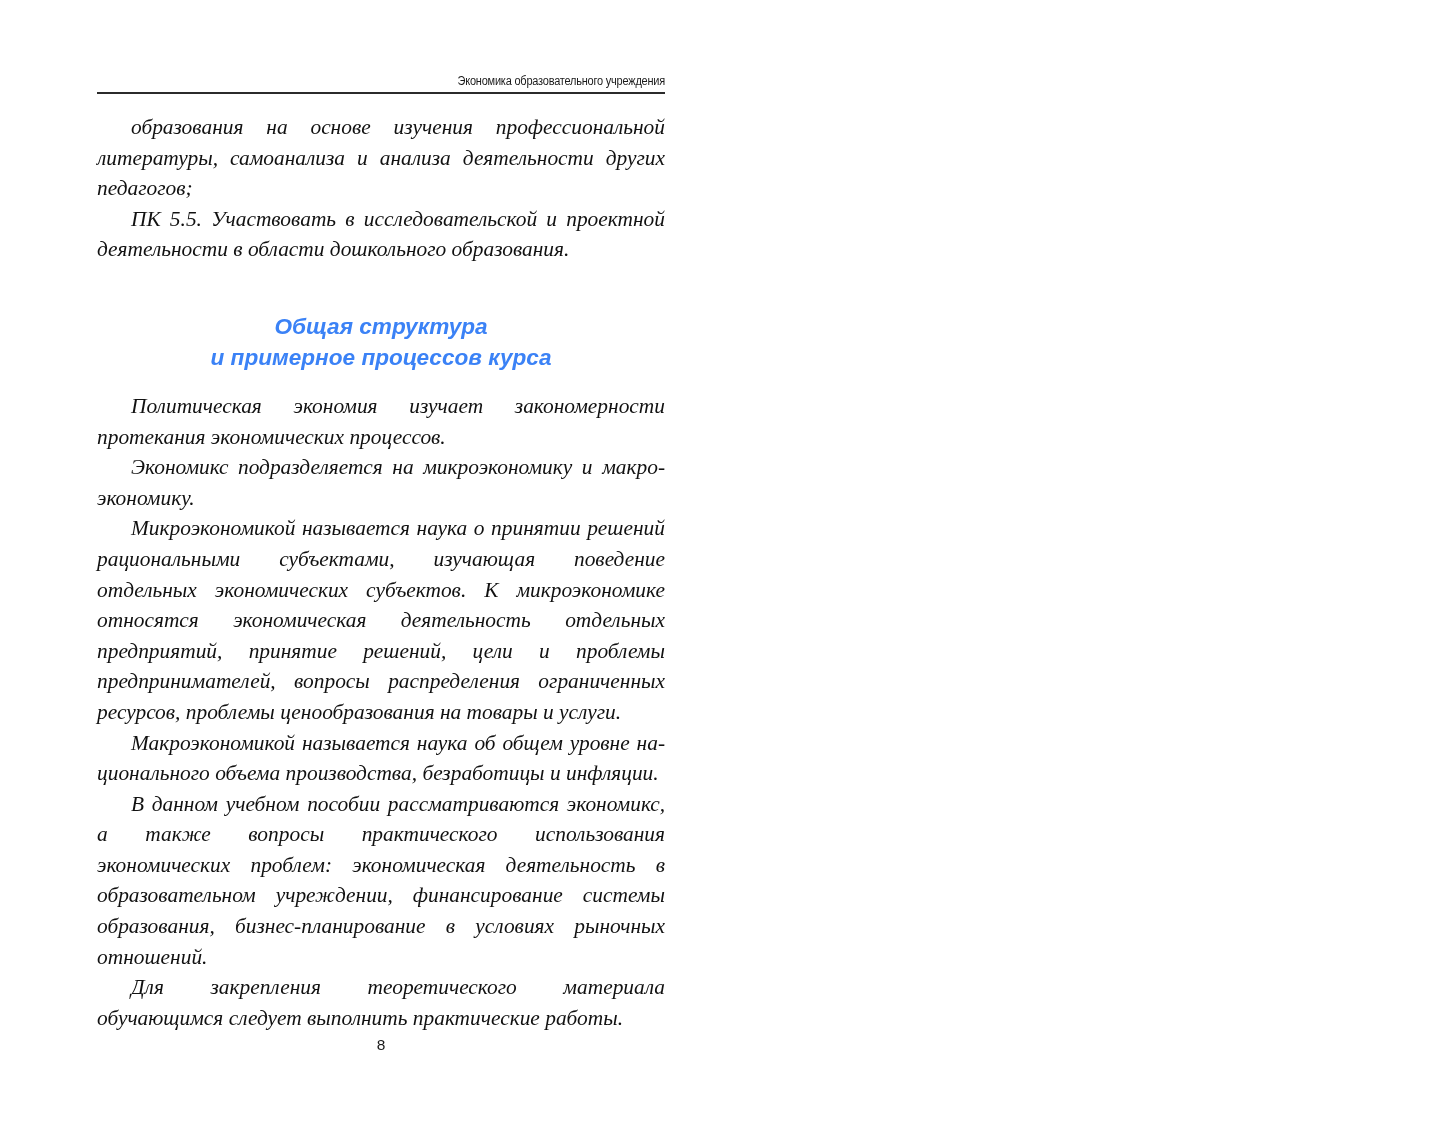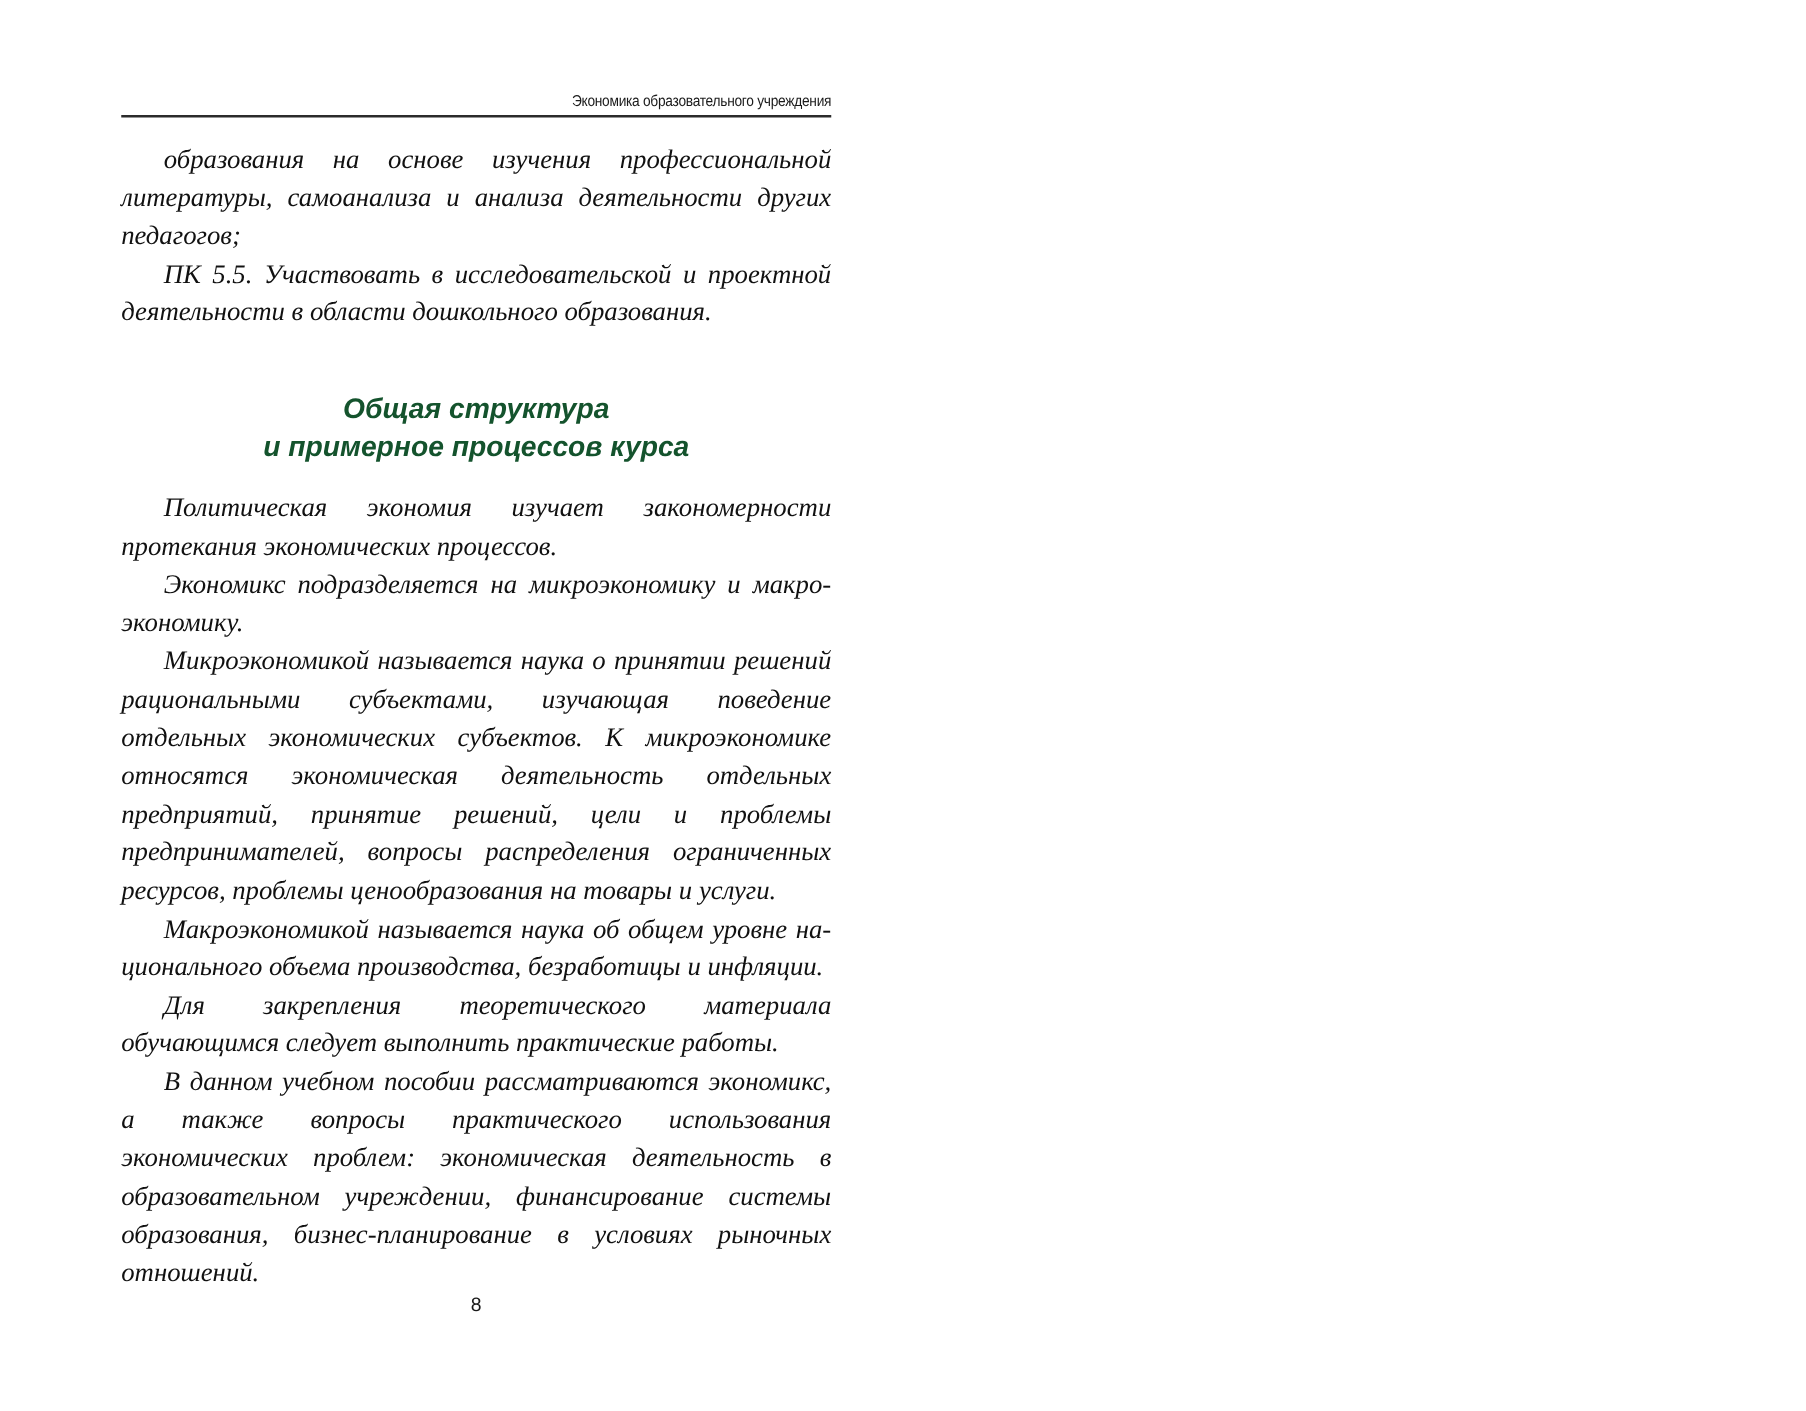--- a/index.html
+++ b/index.html
@@ -83,21 +83,21 @@
   
   p.para { text-align-last: left; }
 
   
   .h-center {
     margin: 0;
     text-align: center;
     text-align-last: center;
     font-family: "Liberation Sans", "DejaVu Sans", sans-serif;
     font-weight: bold;
-    color: #14532d;
+    color: #3b82f6;
   }
   .heading-block {
     font-size: 22.6px;
     line-height: 31px;
   }
 
   
   .sp-a { height: 46px; }
   .sp-b { height: 18px; }
 
@@ -136,22 +136,22 @@
         <span>Общая структура</span><br>
         <span>и примерное процессов курса</span>
       </h2>
 
       <div class="sp-b"></div>
 
       <p class="para">Политическая экономия изучает закономерности протека­ния экономических процессов.</p>
       <p class="para">Экономикс подразделяется на микроэкономику и макро­экономику.</p>
       <p class="para">Микроэкономикой называется наука о принятии решений рациональными субъектами, изучающая поведение отдельных экономических субъектов. К микроэкономике относятся эко­номическая деятельность отдельных предприятий, принятие решений, цели и проблемы предпринимателей, вопросы рас­пределения ограниченных ресурсов, проблемы ценообразо­вания на товары и услуги.</p>
       <p class="para">Макроэкономикой называется наука об общем уровне на­ционального объема производства, безработицы и инфляции.</p>
+      <p class="para">В данном учебном пособии рассматриваются экономикс, а также вопросы практического использования экономических проблем: экономическая деятельность в образовательном учреждении, финансирование системы образования, бизнес-планирование в условиях рыночных отношений.</p>
       <p class="para">Для закрепления теоретического материала обучающимся следует выполнить практические работы.</p>
-      <p class="para">В данном учебном пособии рассматриваются экономикс, а также вопросы практического использования экономических проблем: экономическая деятельность в образовательном учреждении, финансирование системы образования, бизнес-планирование в условиях рыночных отношений.</p>
 
     </div>
 
     <div class="folio folio-left">8</div>
   </div>
 
   <div class="page page-right">
 
     
 

